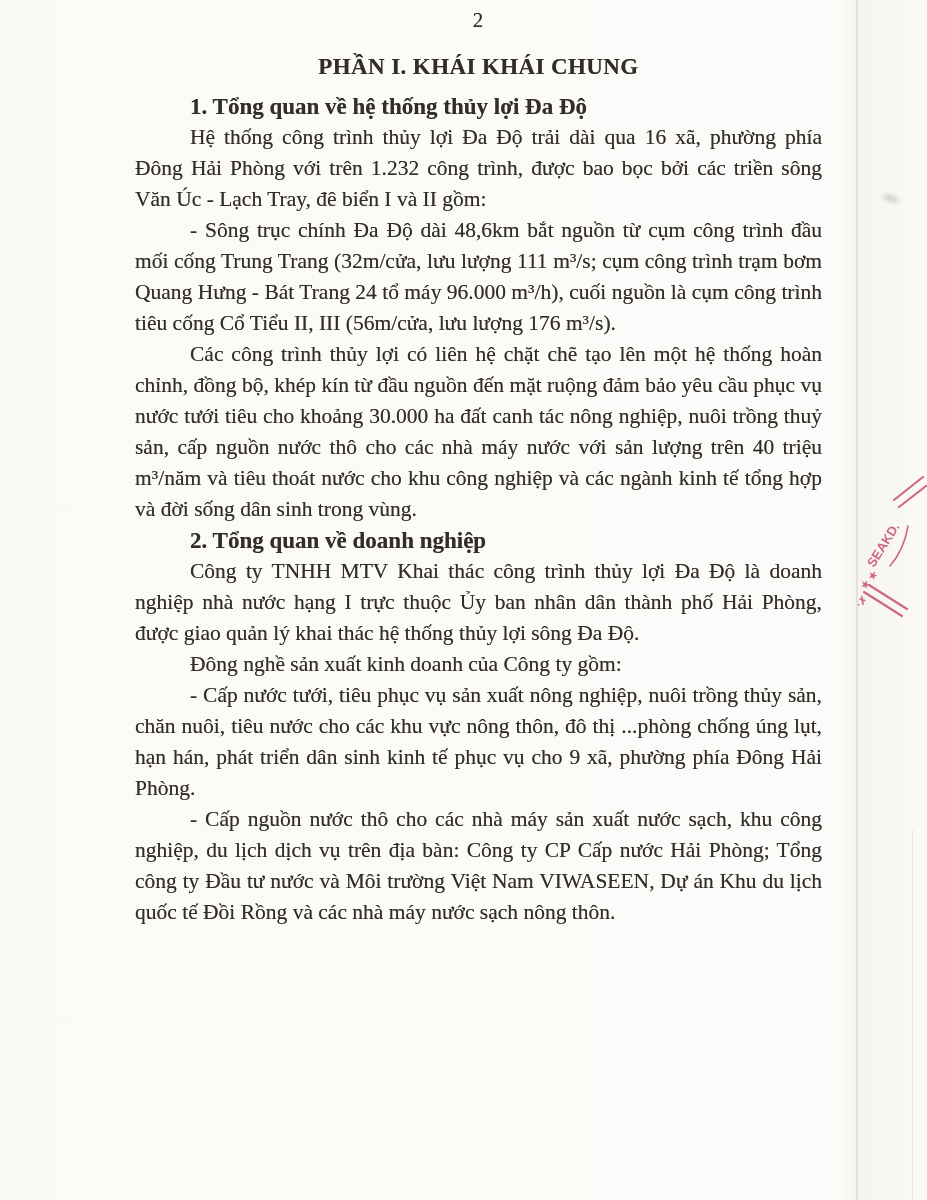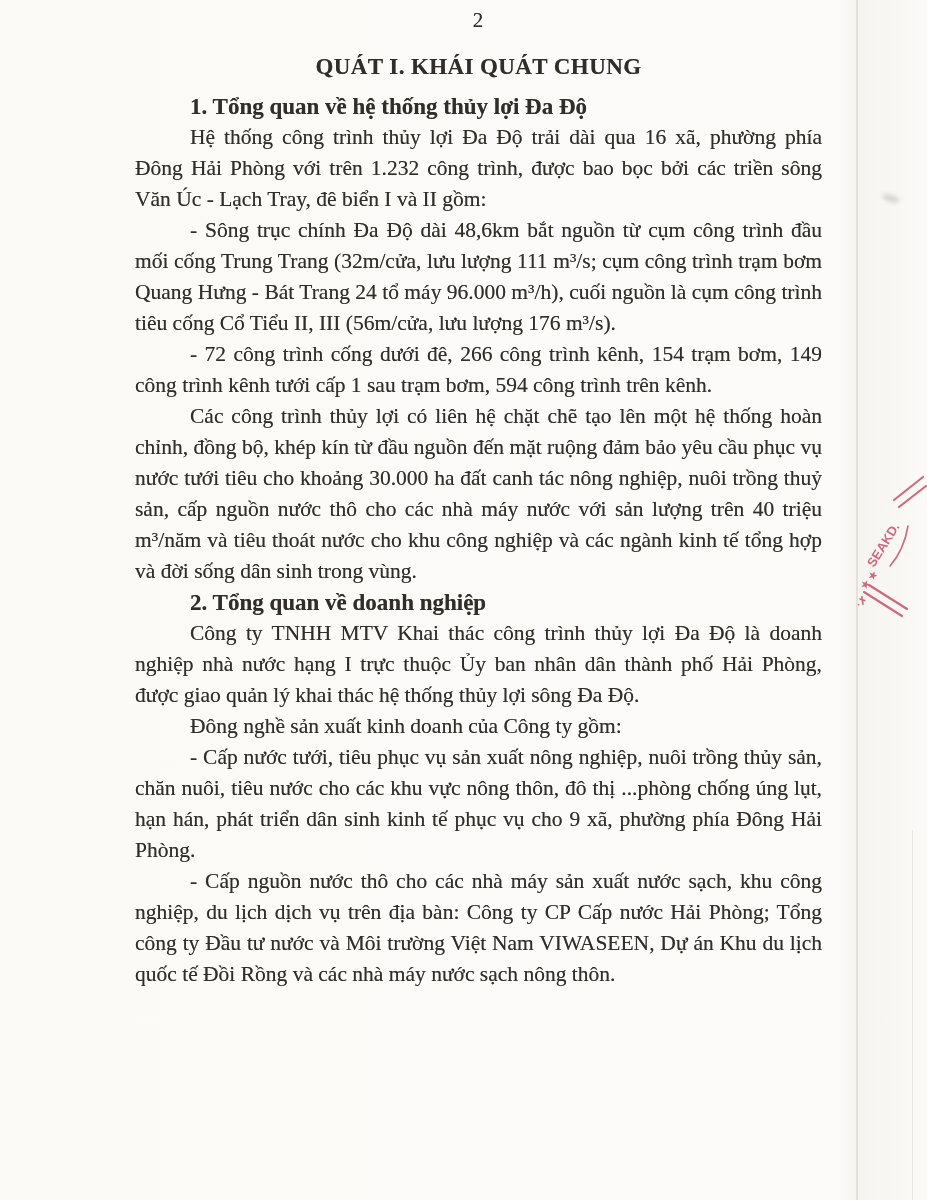--- a/index.html
+++ b/index.html
@@ -83,29 +83,28 @@
     font-weight: bold;
   }
 </style>
 </head>
 <body>
 
 <div class="page">
 
   <div class="page-number scan-text">2</div>
 
-  <h1 class="doc-title scan-text">QUÁT I. KHÁI QUÁT CHUNG</h1>
+  <h1 class="doc-title scan-text">PHẦN I. KHÁI KHÁI CHUNG</h1>
 
   <div class="content scan-text">
 
     <section>
       <h2>1. Tổng quan về hệ thống thủy lợi Đa Độ</h2>
       <p>Hệ thống công trình thủy lợi Đa Độ trải dài qua 16 xã, phường phía Đông Hải Phòng với trên 1.232 công trình, được bao bọc bởi các triền sông Văn Úc - Lạch Tray, đê biển I và II gồm:</p>
       <p>- Sông trục chính Đa Độ dài 48,6km bắt nguồn từ cụm công trình đầu mối cống Trung Trang (32m/cửa, lưu lượng 111 m³/s; cụm công trình trạm bơm Quang Hưng - Bát Trang 24 tổ máy 96.000 m³/h), cuối nguồn là cụm công trình tiêu cống Cổ Tiểu II, III (56m/cửa, lưu lượng 176 m³/s).</p>
-      <p>- 72 công trình cống dưới đê, 266 công trình kênh, 154 trạm bơm, 149 công trình kênh tưới cấp 1 sau trạm bơm, 594 công trình trên kênh.</p>
       <p>Các công trình thủy lợi có liên hệ chặt chẽ tạo lên một hệ thống hoàn chỉnh, đồng bộ, khép kín từ đầu nguồn đến mặt ruộng đảm bảo yêu cầu phục vụ nước tưới tiêu cho khoảng 30.000 ha đất canh tác nông nghiệp, nuôi trồng thuỷ sản, cấp nguồn nước thô cho các nhà máy nước với sản lượng trên 40 triệu m³/năm và tiêu thoát nước cho khu công nghiệp và các ngành kinh tế tổng hợp và đời sống dân sinh trong vùng.</p>
     </section>
 
     <section>
       <h2>2. Tổng quan về doanh nghiệp</h2>
       <p>Công ty TNHH MTV Khai thác công trình thủy lợi Đa Độ là doanh nghiệp nhà nước hạng I trực thuộc Ủy ban nhân dân thành phố Hải Phòng, được giao quản lý khai thác hệ thống thủy lợi sông Đa Độ.</p>
       <p>Đông nghề sản xuất kinh doanh của Công ty gồm:</p>
       <p>- Cấp nước tưới, tiêu phục vụ sản xuất nông nghiệp, nuôi trồng thủy sản, chăn nuôi, tiêu nước cho các khu vực nông thôn, đô thị ...phòng chống úng lụt, hạn hán, phát triển dân sinh kinh tế phục vụ cho 9 xã, phường phía Đông Hải Phòng.</p>
       <p>- Cấp nguồn nước thô cho các nhà máy sản xuất nước sạch, khu công nghiệp, du lịch dịch vụ trên địa bàn: Công ty CP Cấp nước Hải Phòng; Tổng công ty Đầu tư nước và Môi trường Việt Nam VIWASEEN, Dự án Khu du lịch quốc tế Đồi Rồng và các nhà máy nước sạch nông thôn.</p>
     </section>

